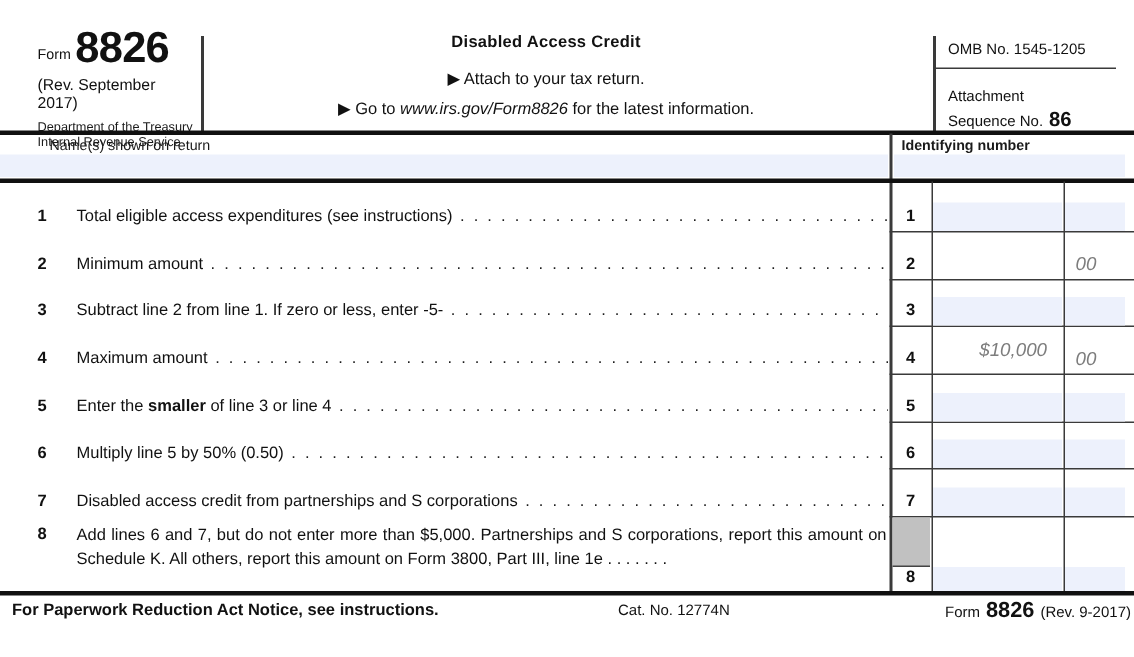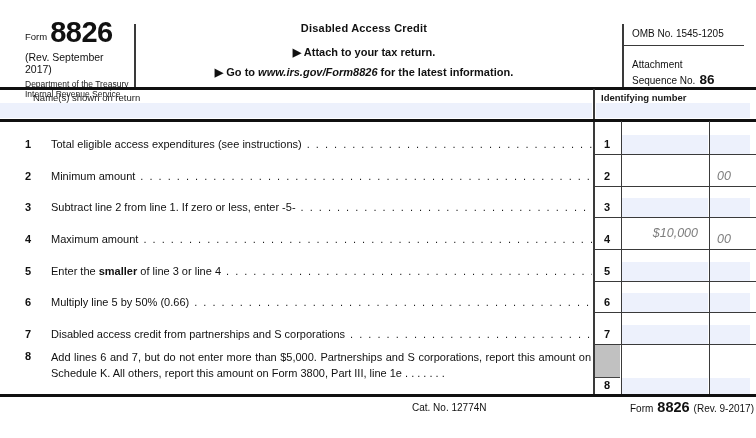--- a/index.html
+++ b/index.html
@@ -15,21 +15,21 @@
   
   .form-id { left: 25px; top: 21px; width: 108px; }
   .form-id .row1 { display: flex; align-items: flex-end; gap: 3px; }
   .form-id .lbl { font-size: 9.5px; padding-bottom: 2px; }
   .form-id .num { font-size: 29px; font-weight: bold; line-height: 23px; letter-spacing: -0.5px; }
   .form-id .rev { font-size: 10.5px; margin-top: 7px; }
   .form-id .agency { font-size: 8.5px; line-height: 10px; margin-top: 4px; color: #1a1a1a; }
 
   .center-head { left: 135px; top: 22px; width: 458px; text-align: center; }
   .center-head .title { font-size: 11px; font-weight: bold; letter-spacing: 0.2px; }
-  .center-head .sub { font-size: 11px; font-weight: bold; }
+  .center-head .sub { font-size: 11px; font-weight: normal; }
   .center-head .sub.a { margin-top: 12px; }
   .center-head .sub.b { margin-top: 7px; }
   .center-head .url { font-style: italic; }
 
   .omb-box { left: 623px; top: 24px; width: 121px; }
   .omb-box .omb { font-size: 10px; padding: 4px 0 6px 9px; border-bottom: 1.2px solid #3a3a3a; }
   .omb-box .att { font-size: 10px; padding: 13px 0 0 9px; }
   .omb-box .seq { font-size: 10px; padding-left: 9px; display: flex; align-items: baseline; gap: 4px; margin-top: 2px; }
   .omb-box .seq b { font-size: 13.5px; }
 
@@ -163,21 +163,21 @@
     <span class="lnum">5</span>
     <span><span>Enter the </span><b>smaller</b><span> of line 3 or line 4</span></span>
     <span class="dots">. . . . . . . . . . . . . . . . . . . . . . . . . . . . . . . . . . . . . . . . . . . . . . . . . . . . . . . .</span>
   </div>
   <div class="band numcell" style="top:262px;">5</div>
   <div class="band amtcell blue" style="top:262px;"></div>
   <div class="band centcell blue" style="top:262px;"></div>
 
   <div class="band desc" style="top:293px;">
     <span class="lnum">6</span>
-    <span>Multiply line 5 by 50% (0.66)</span>
+    <span>Multiply line 5 by 50% (0.50)</span>
     <span class="dots">. . . . . . . . . . . . . . . . . . . . . . . . . . . . . . . . . . . . . . . . . . . . . . . . . . . . . . . .</span>
   </div>
   <div class="band numcell" style="top:293px;">6</div>
   <div class="band amtcell blue" style="top:293px;"></div>
   <div class="band centcell blue" style="top:293px;"></div>
 
   <div class="band desc" style="top:325px;">
     <span class="lnum">7</span>
     <span>Disabled access credit from partnerships and S corporations</span>
     <span class="dots">. . . . . . . . . . . . . . . . . . . . . . . . . . . . . . . . . . . . . . . . . . . . . . . . . . . . . . . .</span>
@@ -188,20 +188,21 @@
 
   <div class="abs" style="left:25px; top:350px; width:26px; font-size:11px; font-weight:bold;">8</div>
   <div class="abs line8-text">Add lines 6 and 7, but do not enter more than $5,000. Partnerships and S corporations, report this amount on Schedule K. All others, report this amount on Form 3800, Part III, line 1e . . . . . . .</div>
   <div class="abs gray-cell"></div>
   <div class="band numcell" style="top:377px; height:17px; line-height:17px;">8</div>
   <div class="band amtcell blue" style="top:378px; height:16px;"></div>
   <div class="band centcell blue" style="top:378px; height:16px;"></div>
 
   <div class="thick" style="left:0; top:394px; width:756px;"></div>
 
+  <div class="abs foot-notice">For Paperwork Reduction Act Notice, see instructions.</div>
   <div class="abs foot-cat">Cat. No. 12774N</div>
   <div class="abs foot-form">
     <span class="f1">Form</span>
     <span class="f2">8826</span>
     <span class="f3">(Rev. 9-2017)</span>
   </div>
 
 </div>
 
 </body></html>

